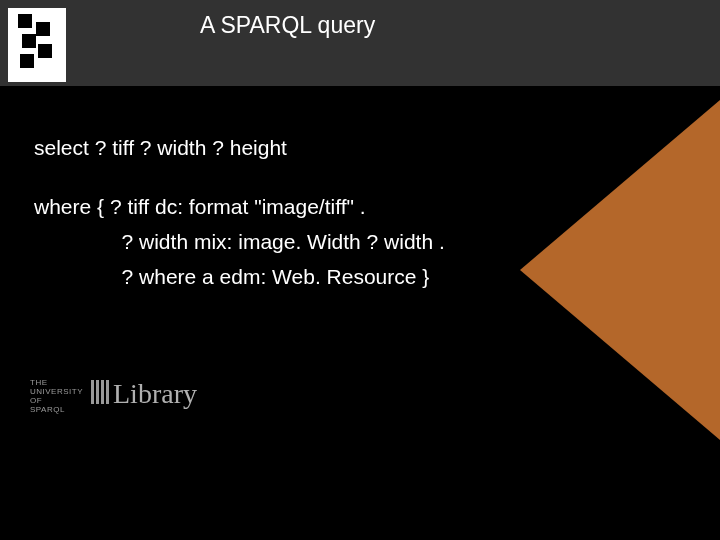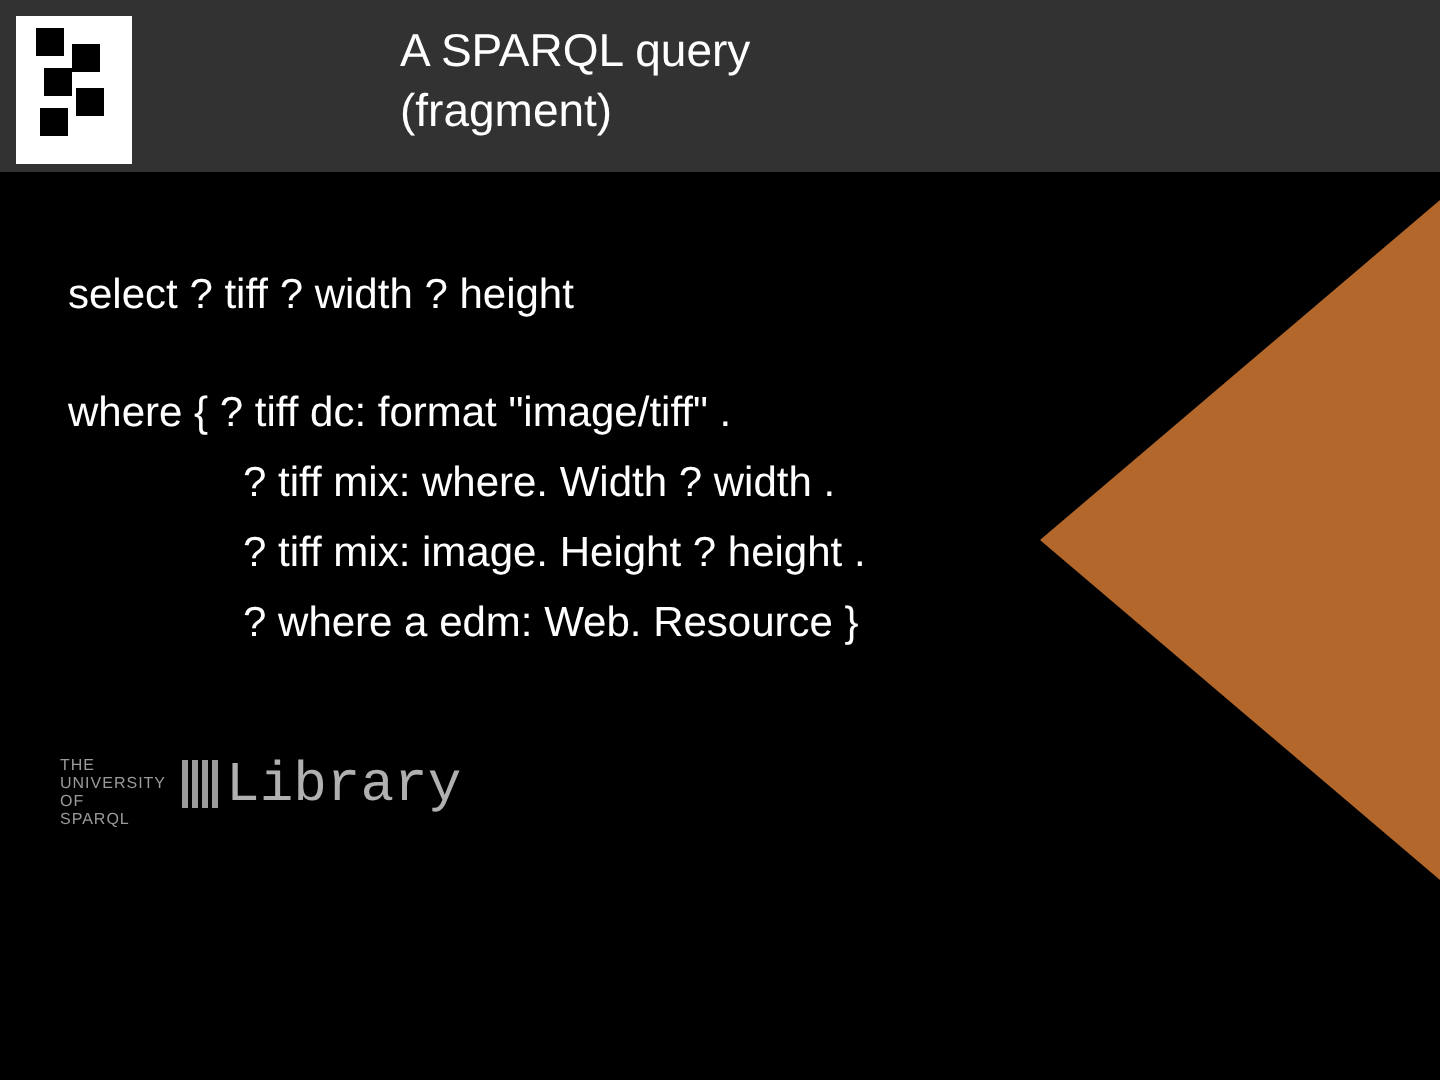--- a/index.html
+++ b/index.html
@@ -7,21 +7,21 @@
   .corner{position:absolute;right:0;top:100px;width:200px;height:340px;background:#b4672a;clip-path:polygon(100% 0,100% 100%,0 50%)}
   .titlebar{position:absolute;left:0;top:0;width:720px;height:86px;background:#323232}
   .logo-box{position:absolute;left:8px;top:8px;width:58px;height:74px;background:#fff}
   .logo-box svg{position:absolute;left:0;top:0}
   .title{position:absolute;left:200px;top:10px;color:#fff;font-size:23px;line-height:30px}
   .body{position:absolute;left:34px;top:130px;color:#fff;font-size:21px;line-height:35px;font-family:Liberation Sans, sans-serif}
   .body .row{white-space:pre}
   .gap{height:24px}
   .footer{position:absolute;left:30px;bottom:14px;color:#8a8a8a;display:flex;gap:8px}
   .uni{font-size:8px;line-height:9px;letter-spacing:0.5px;color:#9a9a9a}
-  .lib{font-family:Liberation Mono, monospace;font-size:28px;color:#b0b0b0;position:relative;padding-left:22px}
+  .lib{font-family:Liberation Serif, serif;font-size:28px;color:#b0b0b0;position:relative;padding-left:22px}
   .lib::before{content:"";position:absolute;left:0;top:2px;width:18px;height:24px;background:linear-gradient(#9a9a9a,#9a9a9a) 0 0/3px 100% no-repeat,linear-gradient(#9a9a9a,#9a9a9a) 5px 0/3px 100% no-repeat,linear-gradient(#9a9a9a,#9a9a9a) 10px 0/3px 100% no-repeat,linear-gradient(#9a9a9a,#9a9a9a) 15px 0/3px 100% no-repeat}
 </style>
 </head>
 <body>
 
 <div class="slide">
 
   <div class="corner"></div>
 
   <div class="titlebar">
@@ -29,30 +29,28 @@
       <svg width="58" height="74" viewBox="0 0 58 74">
         <rect x="10" y="6" width="14" height="14" fill="#000"></rect>
         <rect x="28" y="14" width="14" height="14" fill="#000"></rect>
         <rect x="14" y="26" width="14" height="14" fill="#000"></rect>
         <rect x="30" y="36" width="14" height="14" fill="#000"></rect>
         <rect x="12" y="46" width="14" height="14" fill="#000"></rect>
       </svg>
     </div>
     <div class="title">
       <div>A SPARQL query</div>
-      <div>(fragment)</div>
     </div>
   </div>
 
   <div class="body">
     <div class="row">select ? tiff ? width ? height</div>
     <div class="gap"></div>
     <div class="row">where { ? tiff dc: format "image/tiff" .</div>
-    <div class="row">               ? tiff mix: where. Width ? width .</div>
-    <div class="row">               ? tiff mix: image. Height ? height .</div>
+    <div class="row">               ? width mix: image. Width ? width .</div>
     <div class="row">               ? where a edm: Web. Resource }</div>
   </div>
 
   <div class="footer">
     <div class="uni">
       <div>THE</div>
       <div>UNIVERSITY</div>
       <div>OF</div>
       <div>SPARQL</div>
     </div>

